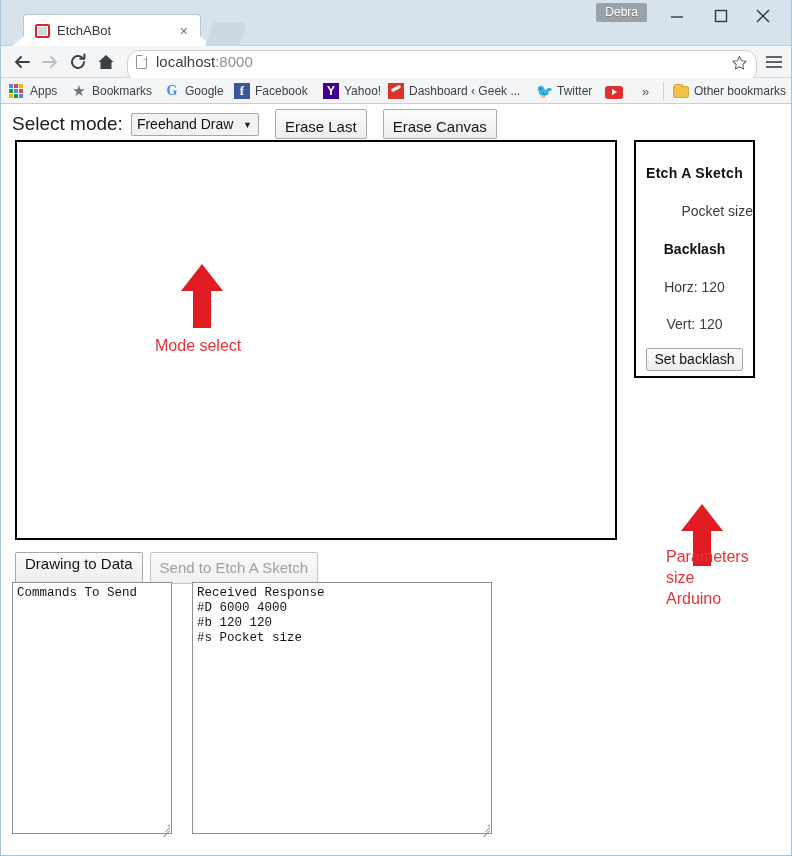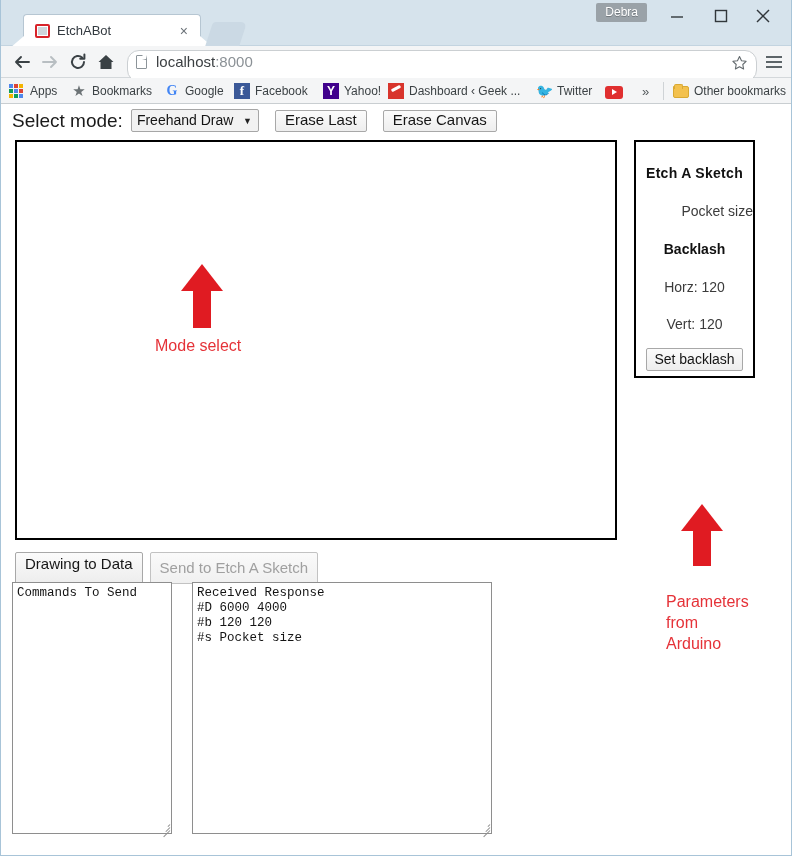--- a/index.html
+++ b/index.html
@@ -265,21 +265,21 @@
     pointer-events: none;
     font-size: 9px; color: #222;
   }
   .tb-btn {
     font-family: "Liberation Sans", sans-serif;
     font-size: 15px;
     color: #161616;
     background: linear-gradient(#fbfbfb, #eeeeee);
     border: 1px solid #a8a8a8;
     border-radius: 2px;
-    padding: 0 9px 3px 9px;
+    padding: 8px 9px 3px 9px;
     margin-left: 16px;
     cursor: pointer;
   }
 
   #canvas-area {
     position: absolute;
     left: 14px; top: 36px;
     width: 602px; height: 400px;
     background: #ffffff;
     border: 2px solid #000000;
@@ -304,21 +304,21 @@
   #arrow-params { left: 679px; top: 400px; width: 44px; height: 62px; }
   #arrow-params .shaft { top: 25px; width: 18px; height: 37px; }
 
   .annot-text {
     position: absolute;
     color: #e53238;
     font-size: 16px;
     line-height: 21px;
   }
   #annot-mode { left: 154px; top: 231px; }
-  #annot-params { left: 665px; top: 487px; width: 110px; }
+  #annot-params { left: 665px; top: 442px; width: 110px; }
 
   
   #info-panel {
     position: absolute;
     left: 633px; top: 36px;
     width: 121px; height: 238px;
     border: 2px solid #000000;
     background: #ffffff;
     text-align: center;
   }
@@ -558,21 +558,21 @@
       <div id="info-vert">Vert: 120</div>
       <button id="set-backlash-btn">Set backlash</button>
     </div>
 
     <div class="red-arrow" id="arrow-params">
       <div class="head"></div>
         <div class="shaft"></div>
     </div>
     <div class="annot-text" id="annot-params">
       <div>Parameters</div>
-      <div>from</div>
+      <div>size</div>
       <div>Arduino</div>
     </div>
 
     <div id="lower-btn-row">
       <button id="drawing-to-data-btn">Drawing to Data</button>
       <button id="send-to-etch-btn" disabled="">Send to Etch A Sketch</button>
     </div>
 
     <textarea class="ta" id="commands-textarea" placeholder="" style="">Commands To Send</textarea>
     <div class="resize-grip" id="grip-commands">

